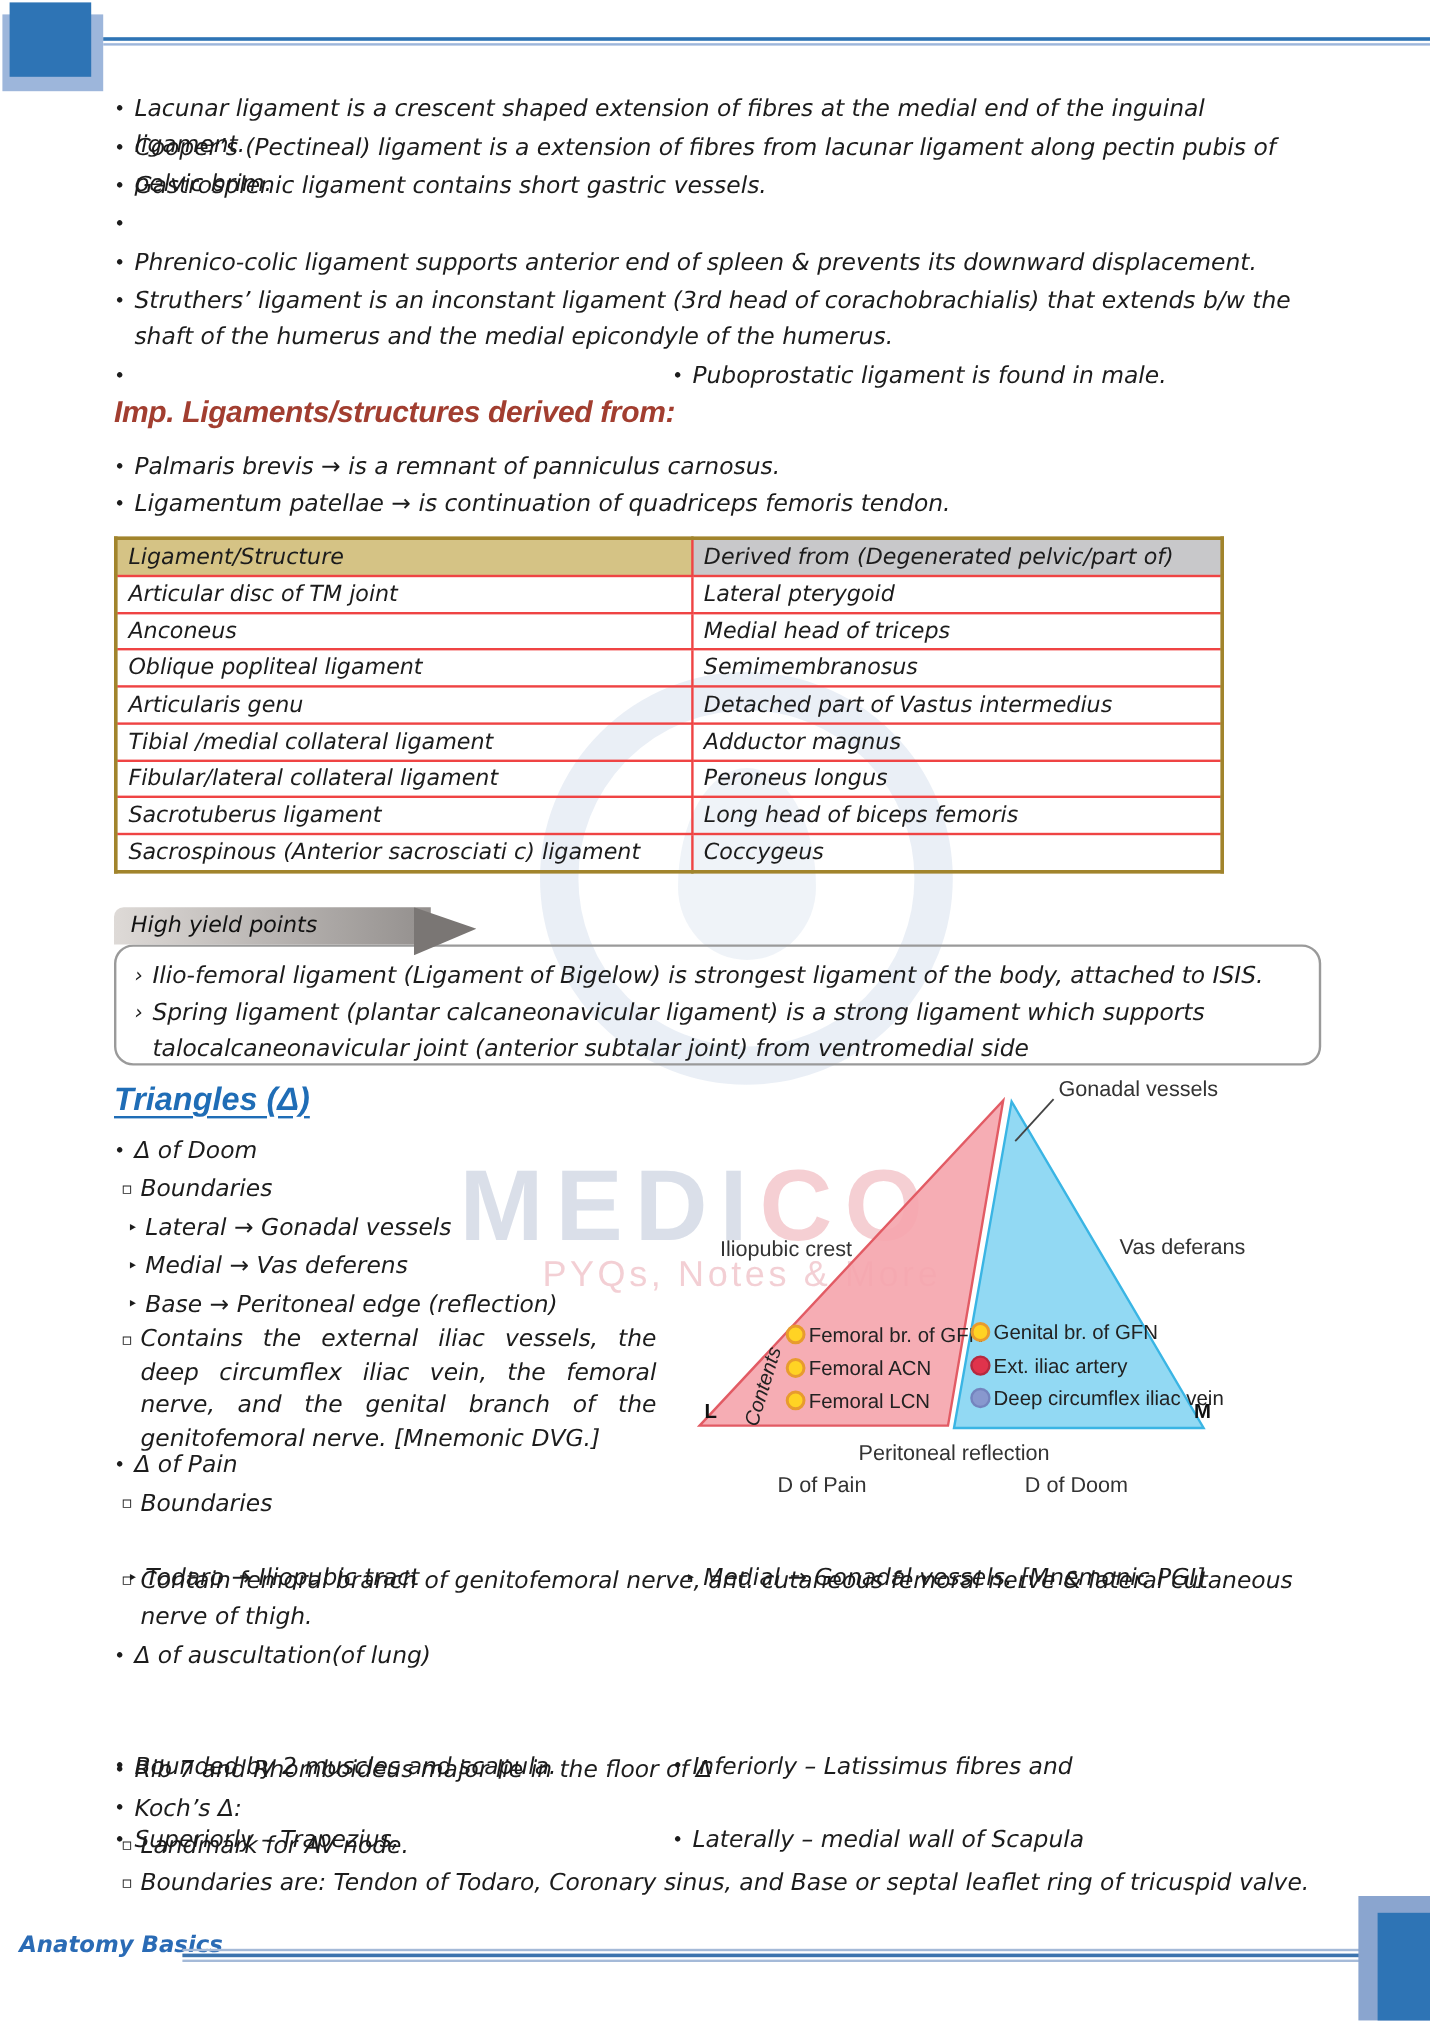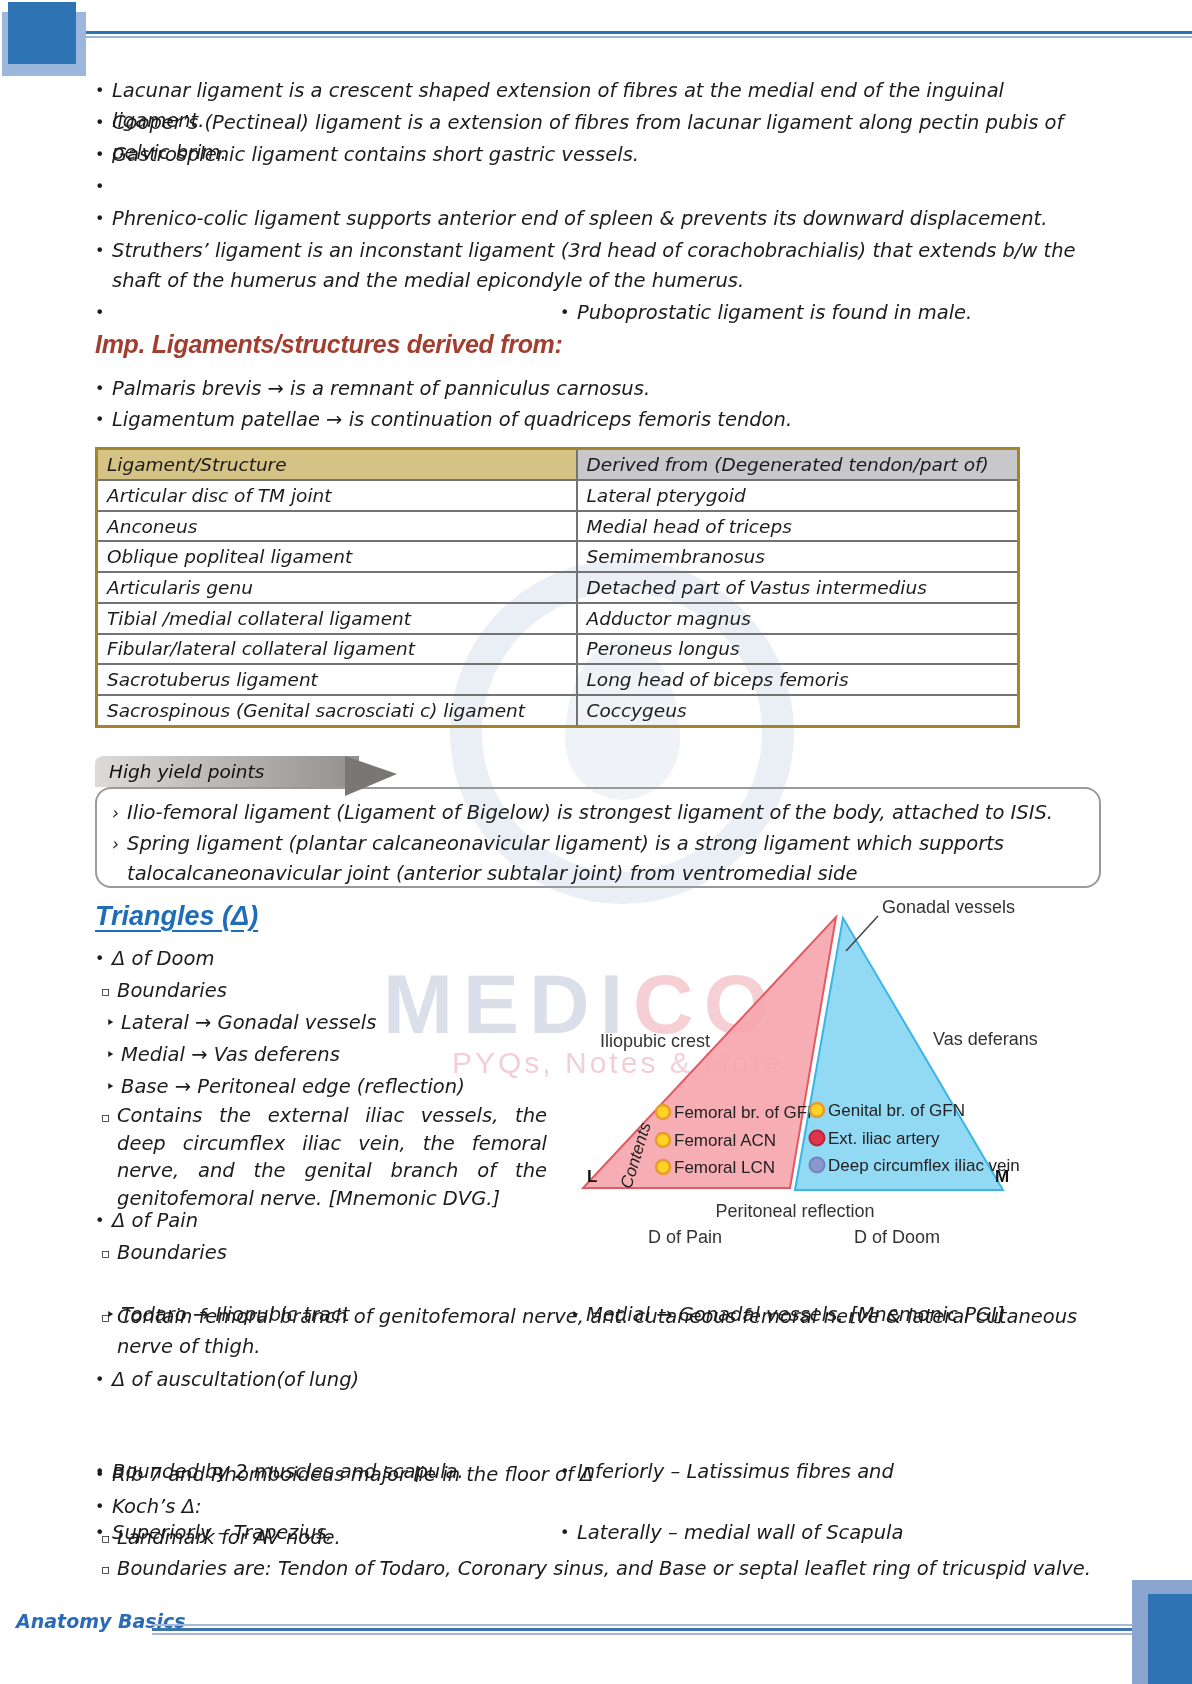--- a/index.html
+++ b/index.html
@@ -37,21 +37,21 @@
   .jpara{text-align:justify;line-height:27.5px;}
   
   .h-maroon{left:95px;top:330px;font-family:"Liberation Sans",sans-serif;font-weight:bold;
             font-style:italic;font-size:25px;color:#A23E30;letter-spacing:-0.3px;}
   .h-blue{left:95px;top:901px;font-family:"Liberation Sans",sans-serif;font-weight:bold;
           font-style:italic;font-size:27px;color:#1F6DB6;text-decoration:underline;
           text-underline-offset:5px;}
   
   .ligtable{position:absolute;left:95px;top:447px;width:922px;height:281px;
             border-collapse:collapse;table-layout:fixed;font-style:italic;font-size:18.5px;}
-  .ligtable td,.ligtable th{border:2px solid #737373;padding:0 0 0 9px;text-align:left;
+  .ligtable td,.ligtable th{border:2px solid #ef4444;padding:0 0 0 9px;text-align:left;
             font-weight:normal;vertical-align:middle;}
   .ligtable th{font-size:18.5px;}
   .th-left{background:#D5C385;}
   .th-right{background:#C8C8CA;}
   .ligtable{border:3px solid #A1842C;}
   
   .hy-tab{left:95px;top:756px;width:250px;height:31px;
           background:linear-gradient(to right,#DEDAD7,#938F8D);
           border-radius:8px 0 0 0;display:flex;align-items:center;padding-left:14px;
           font-style:italic;font-size:18.5px;color:#111;z-index:4;}
@@ -130,21 +130,21 @@
     </div>
 
   <table class="ligtable">
     <colgroup>
         <col style="width:480px">
         <col style="width:442px">
       </colgroup>
     <tbody>
         <tr>
       <th class="th-left">Ligament/Structure</th>
-      <th class="th-right">Derived from (Degenerated tendon/part of)</th>
+      <th class="th-right">Derived from (Degenerated pelvic/part of)</th>
     </tr>
     <tr>
           <td>Articular disc of TM joint</td>
           <td>Lateral pterygoid</td>
         </tr>
     <tr>
           <td>Anconeus</td>
           <td>Medial head of triceps</td>
         </tr>
     <tr>
@@ -161,21 +161,21 @@
         </tr>
     <tr>
           <td>Fibular/lateral collateral ligament</td>
           <td>Peroneus longus</td>
         </tr>
     <tr>
           <td>Sacrotuberus ligament</td>
           <td>Long head of biceps femoris</td>
         </tr>
     <tr>
-          <td>Sacrospinous (Genital sacrosciati c) ligament</td>
+          <td>Sacrospinous (Anterior sacrosciati c) ligament</td>
           <td>Coccygeus</td>
         </tr>
   </tbody>
     </table>
 
   <div class="abs hy-tab">High yield points</div>
   <div class="abs hy-fold"></div>
   <div class="abs hy-box"></div>
   <div class="r" style="top:798px;left:112px;width:960px">
       <span class="bhy">›</span>

